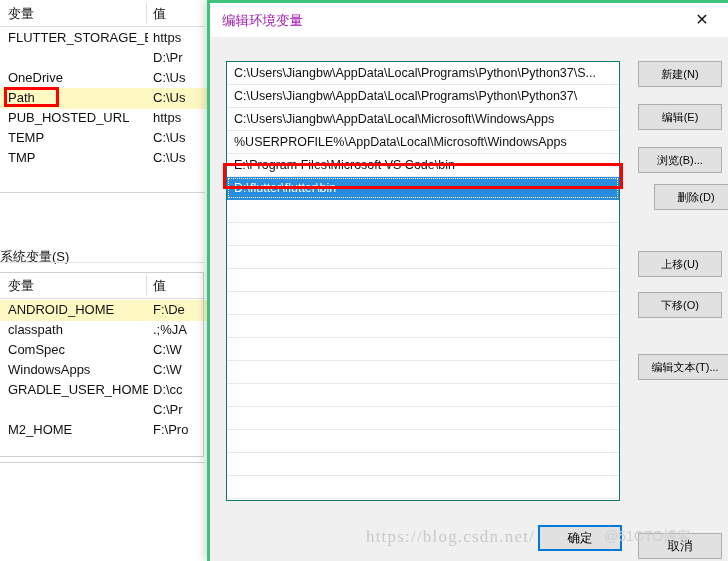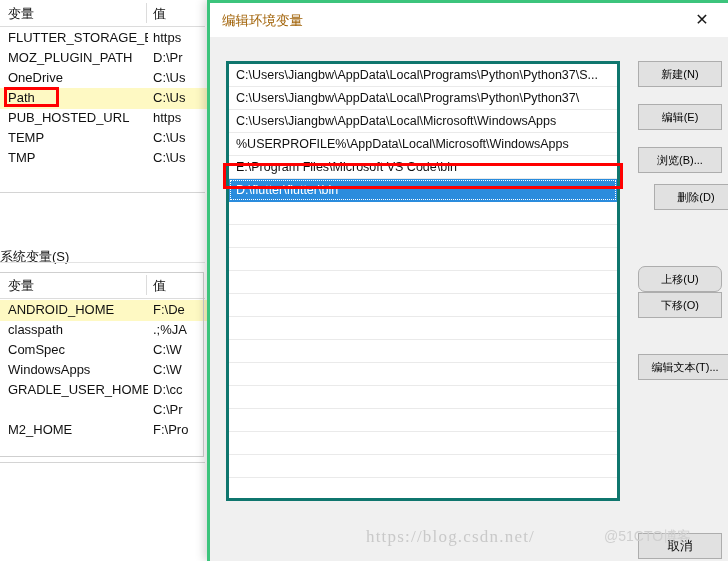--- a/index.html
+++ b/index.html
@@ -152,21 +152,21 @@
     position: absolute;
     left: 0; top: 0;
     right: 0;
     height: 34px;
     background: #ffffff;
   }
   #dialog-title {
     position: absolute;
     left: 12px; top: 9px;
     font-size: 13.5px;
-    color: #a16207;
+    color: #a21caf;
     white-space: nowrap;
     font-family: Liberation Serif, serif;
   }
   #dialog-close {
     position: absolute;
     right: 4px; top: 0px;
     width: 44px; height: 32px;
     display: flex;
     align-items: center;
     justify-content: center;
@@ -175,21 +175,21 @@
     cursor: pointer;
     user-select: none;
   }
 
   
   #path-listbox {
     position: absolute;
     left: 16px; top: 58px;
     width: 394px; height: 440px;
     background: #ffffff;
-    border: 3px solid #0f766e;
+    border: 1px solid #0f766e;
     box-sizing: border-box;
     overflow: hidden;
   }
   .path-row {
     position: relative;
     height: 22px;
     line-height: 22px;
     padding-left: 7px;
     font-size: 12.5px;
     color: #111;
@@ -306,21 +306,20 @@
       <div class="hcell name">变量</div>
       <div class="hdiv"></div>
       <div class="hcell value">值</div>
     </div>
 
     <div class="var-row" style="top:28px;">
       <span class="cname">FLUTTER_STORAGE_BASE_</span>
       <span class="cval">https</span>
     </div>
     <div class="var-row" style="top:48px;">
-      <span class="cname">MOZ_PLUGIN_PATH</span>
       <span class="cval">D:\Pr</span>
     </div>
     <div class="var-row" style="top:68px;">
       <span class="cname">OneDrive</span>
       <span class="cval">C:\Us</span>
     </div>
     <div class="var-row selected" style="top:88px;">
       <span class="cname">Path</span>
       <span class="cval">C:\Us</span>
     </div>
@@ -416,21 +415,22 @@
     <div class="path-row empty">&nbsp;</div>
     <div class="path-row empty">&nbsp;</div>
   </div>
 
   <div id="selected-annotation"></div>
 
   <button class="dlg-btn" style="top:58px;">新建(N)</button>
   <button class="dlg-btn" style="top:101px;">编辑(E)</button>
   <button class="dlg-btn" style="top:144px;">浏览(B)...</button>
   <button class="dlg-btn" style="top:181px;margin-left:16px;">删除(D)</button>
-  <button class="dlg-btn" style="top:263px;border-radius:7px;">上移(U)</button>
+  <button class="dlg-btn" style="top:248px;">上移(U)</button>
   <button class="dlg-btn" style="top:289px;">下移(O)</button>
   <button class="dlg-btn" style="top:351px; width:94px;">编辑文本(T)...</button>
 
+  <button id="btn-ok">确定</button>
   <button id="btn-cancel">取消</button>
 </div>
 
 <div class="watermark" id="watermark-csdn">https://blog.csdn.net/</div>
 <div class="watermark" id="watermark-51cto">@51CTO博客</div>
 
 </body></html>

